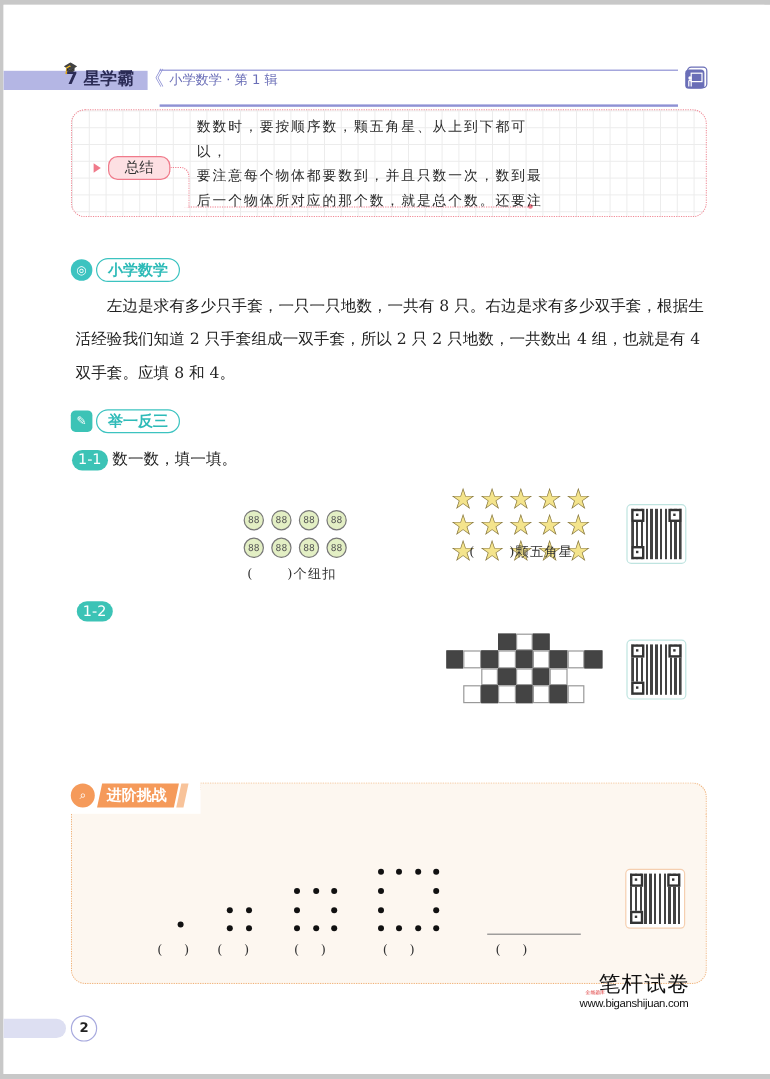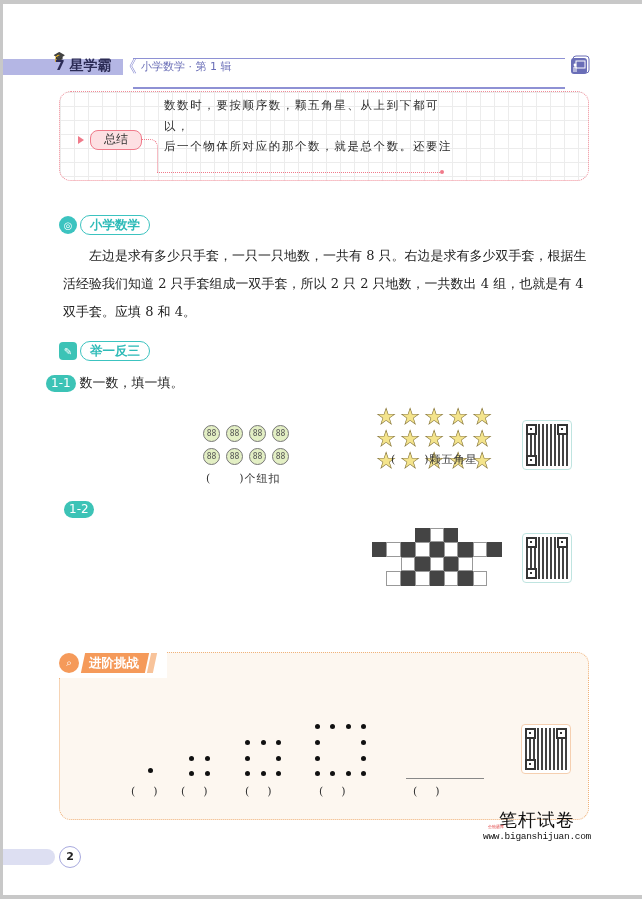--- a/index.html
+++ b/index.html
@@ -76,21 +76,21 @@
   .ch-pill span { display: inline-block; transform: skewX(12deg); }
   .ch-stripe { width: 6px; height: 20px; background: #f8c39a; transform: skewX(-12deg); margin-left: 2px; }
 
   .dot { position: absolute; width: 5px; height: 5px; border-radius: 50%; background: #111; }
   .paren { position: absolute; font-size: 11px; color: #333; }
   .blank-line { position: absolute; left: 403px; top: 774px; width: 78px; height: 1px; background: #888; }
 
   
   .wm-title { position: absolute; left: 496px; top: 804px; font-family: "DejaVu Sans", sans-serif; font-size: 18px; color: #111; letter-spacing: 1px; }
   .wm-tiny { position: absolute; left: 485px; top: 820px; font-family: "DejaVu Sans", sans-serif; font-size: 4px; color: #d33; }
-  .wm-url { position: absolute; left: 480px; top: 827px; font-family: Liberation Mono, monospace; font-size: 9.5px; color: #111; letter-spacing: -0.3px; }
+  .wm-url { position: absolute; left: 480px; top: 827px; font-family: Liberation Sans, sans-serif; font-size: 9.5px; color: #111; letter-spacing: -0.3px; }
 
   
   .footer-band { position: absolute; left: 0; top: 845px; width: 52px; height: 16px; background: #dddff2; border-radius: 0 8px 8px 0; }
   .page-num { position: absolute; left: 56px; top: 842px; width: 22px; height: 22px; border: 1px solid #a8aade; border-radius: 50%; font-family: "DejaVu Sans", sans-serif; font-size: 11px; font-weight: bold; text-align: center; line-height: 20px; color: #222; }
 </style>
 </head>
 <body>
 
 <div class="page">
 <div class="page-inner">
@@ -113,38 +113,39 @@
   </div>
 
   <div class="summary">
     <div class="summary-arrow"></div>
     <div class="summary-tag">总结</div>
     <div class="summary-connector"></div>
     <div class="summary-connector-bottom"></div>
     <div class="summary-dot"></div>
     <div class="summary-text">
       <div>数数时，要按顺序数，颗五角星、从上到下都可以，</div>
+      <div>要注意每个物体都要数到，并且只数一次，数到最</div>
       <div>后一个物体所对应的那个数，就是总个数。还要注</div>
     </div>
   </div>
 
   <div class="section-head" style="left:56px; top:211px;">
     <div class="sec-icon" style="background:#3cc3c0;">◎</div>
     <div class="sec-pill">小学数学</div>
   </div>
   <div class="body-para">
     <p>左边是求有多少只手套，一只一只地数，一共有 8 只。右边是求有多少双手套，根据生活经验我们知道 2 只手套组成一双手套，所以 2 只 2 只地数，一共数出 4 组，也就是有 4 双手套。应填 8 和 4。</p>
   </div>
 
   <div class="section-head" style="left:56px; top:337px;">
     <div class="sec-icon" style="background:#3cc3b6; border-radius:4px;">✎</div>
     <div class="sec-pill">举一反三</div>
   </div>
 
-  <div class="q-row" style="left:43px; top:370px;">
+  <div class="q-row" style="left:57px; top:370px;">
     <span class="q-badge">1-1</span>
     <span>数一数，填一填。</span>
   </div>
 
   <div class="buttons-grid">
     <div class="btn-icon"></div>
     <div class="btn-icon"></div>
     <div class="btn-icon"></div>
     <div class="btn-icon"></div>
     <div class="btn-icon"></div>

